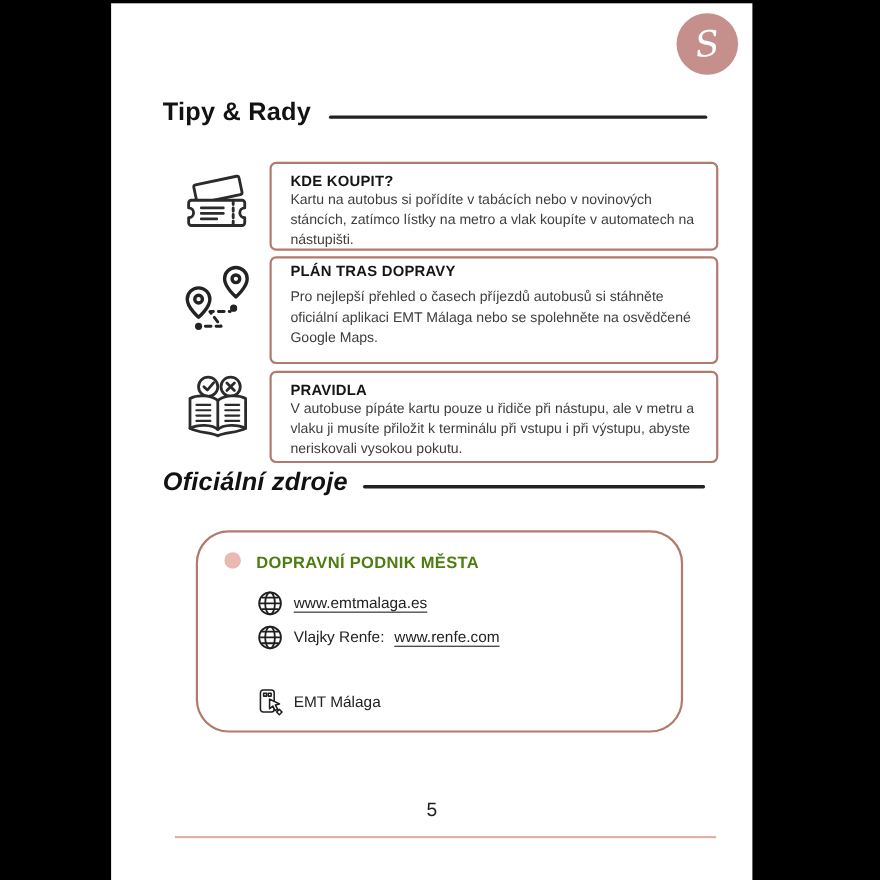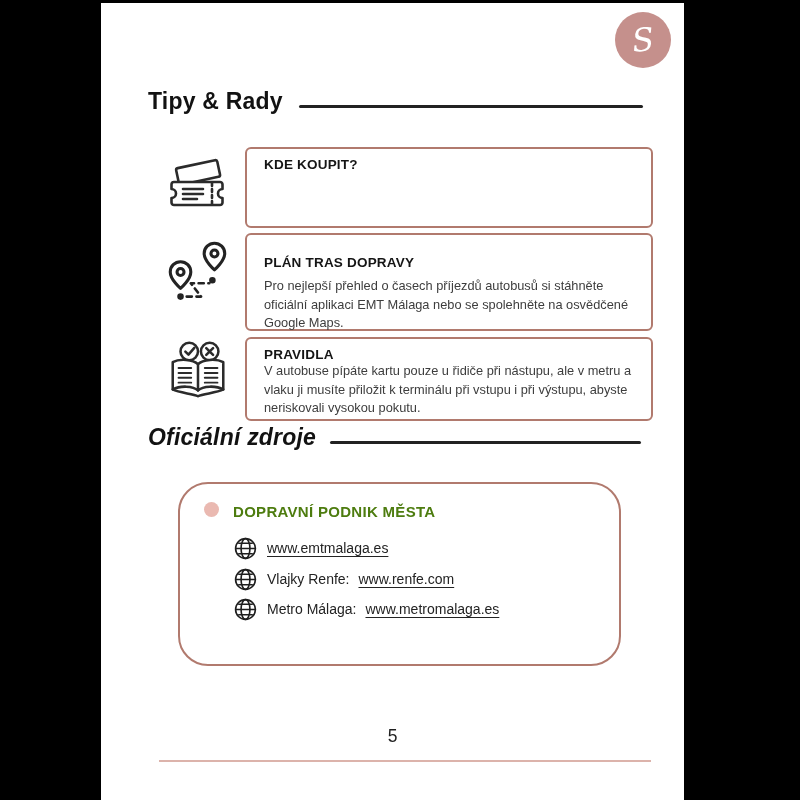--- a/index.html
+++ b/index.html
@@ -35,21 +35,21 @@
   .rule{position:absolute;height:2.5px;background:#222;border-radius:2px;}
   .rule1{left:198px;top:102px;width:344px;}
   .rule2{left:229px;top:438px;width:311px;}
   
   .card{
     position:absolute;left:144px;width:408px;box-sizing:border-box;
     border:2px solid var(--card-border,#b17a6e);border-radius:6px;
     padding:8px 18px 8px 17px;background:#fff;
   }
   .card1{top:144px;height:81px;}
-  .card2{top:230px;height:98px;padding-top:20px;}
+  .card2{top:230px;height:98px;padding-top:4px;}
   .card3{top:334px;height:84px;}
   .card-h{
     font-size:13.5px;font-weight:700;color:#151515;letter-spacing:.2px;
   }
   .card2 .card-h{margin-bottom:7px;}
   .card-b{
     font-size:12.8px;line-height:18.6px;color:var(--body-text,#3d3d3d);
   }
   
   .tip-icon{position:absolute;}
@@ -107,20 +107,21 @@
     <div class="tip-icon icon1">
       <svg viewBox="0 0 68 56" fill="none" stroke="#2b2b2b" stroke-width="2.6" stroke-linecap="round" stroke-linejoin="round">
         <rect x="14" y="6" width="42" height="17" rx="2" transform="rotate(-12 35 14)"></rect>
         <path fill="#ffffff" d="M11 24 h46 a2.5 2.5 0 0 1 2.5 2.5 v4.5 a4.5 4.5 0 0 0 0 9 v4.5 a2.5 2.5 0 0 1 -2.5 2.5 h-46 a2.5 2.5 0 0 1 -2.5 -2.5 v-4.5 a4.5 4.5 0 0 0 0 -9 v-4.5 a2.5 2.5 0 0 1 2.5 -2.5 z"></path>
         <path d="M20 31 h20 M20 36 h20 M20 41 h14"></path>
         <path d="M49 25 v21" stroke-dasharray="3 3"></path>
       </svg>
     </div>
     <div class="card card1">
       <div class="card-h">KDE KOUPIT?</div>
+      <div class="card-b">Kartu na autobus si pořídíte v tabácích nebo v novinových stáncích, zatímco lístky na metro a vlak koupíte v automatech na nástupišti.</div>
     </div>
 
     <div class="tip-icon icon2">
       <svg viewBox="0 0 72 72" fill="none" stroke="#232323" stroke-width="3" stroke-linecap="round" stroke-linejoin="round">
         <path d="M52 6 a10 10 0 0 1 10 10 c0 7.5 -10 16 -10 16 s-10 -8.5 -10 -16 a10 10 0 0 1 10 -10 z"></path>
         <circle cx="52" cy="16" r="3.4"></circle>
         <path d="M19 24 a10 10 0 0 1 10 10 c0 7.5 -10 16 -10 16 s-10 -8.5 -10 -16 a10 10 0 0 1 10 -10 z"></path>
         <circle cx="19" cy="34" r="3.4"></circle>
         <circle cx="19" cy="58" r="1.7" fill="#232323"></circle>
         <circle cx="50" cy="42" r="1.7" fill="#232323"></circle>
@@ -172,30 +173,32 @@
       <span class="li-icon">
         <svg viewBox="0 0 26 26" fill="none" stroke="#1f1f1f" stroke-width="1.7">
           <circle cx="13" cy="13" r="10.3"></circle>
           <ellipse cx="13" cy="13" rx="4.6" ry="10.3"></ellipse>
           <path d="M2.7 13 h20.6 M5.4 7.5 h15.2 M5.4 18.5 h15.2"></path>
         </svg>
       </span>
       <a class="lnk">www.emtmalaga.es</a>
     </div>
 
-    <div class="link-row row3">
+
+    <div class="link-row row4">
       <span class="li-icon">
-        <svg viewBox="0 0 26 26" fill="none" stroke="#1f1f1f" stroke-width="1.7">
-          <circle cx="13" cy="13" r="10.3"></circle>
-          <ellipse cx="13" cy="13" rx="4.6" ry="10.3"></ellipse>
-          <path d="M2.7 13 h20.6 M5.4 7.5 h15.2 M5.4 18.5 h15.2"></path>
+        <svg viewBox="0 0 30 30" fill="none" stroke="#1f1f1f" stroke-width="1.7" stroke-linejoin="round">
+          <rect x="4.5" y="1.5" width="15" height="24" rx="3"></rect>
+          <rect x="8" y="5" width="3.2" height="3.2"></rect>
+          <rect x="13" y="5" width="3.2" height="3.2"></rect>
+          <path fill="#ffffff" d="M14.5 11.5 v10.5 l3.6 -2.9 2.4 4.8 2.7 -1.4 -2.4 -4.7 4.5 -1 z"></path>
+          <rect x="23" y="23.5" width="4.2" height="4.2" transform="rotate(45 25.1 25.6)"></rect>
         </svg>
       </span>
-      <span class="prefix">Metro Málaga: </span>
-        <a class="lnk">www.metromalaga.es</a>
-    </div>
-
+      <span class="prefix">EMT Málaga</span>
+        <a class="lnk"></a>
+    </div>
 
     <div class="pagenum">5</div>
     <div class="footer-rule"></div>
 
   </div>
 </div>
 
 </body></html>

